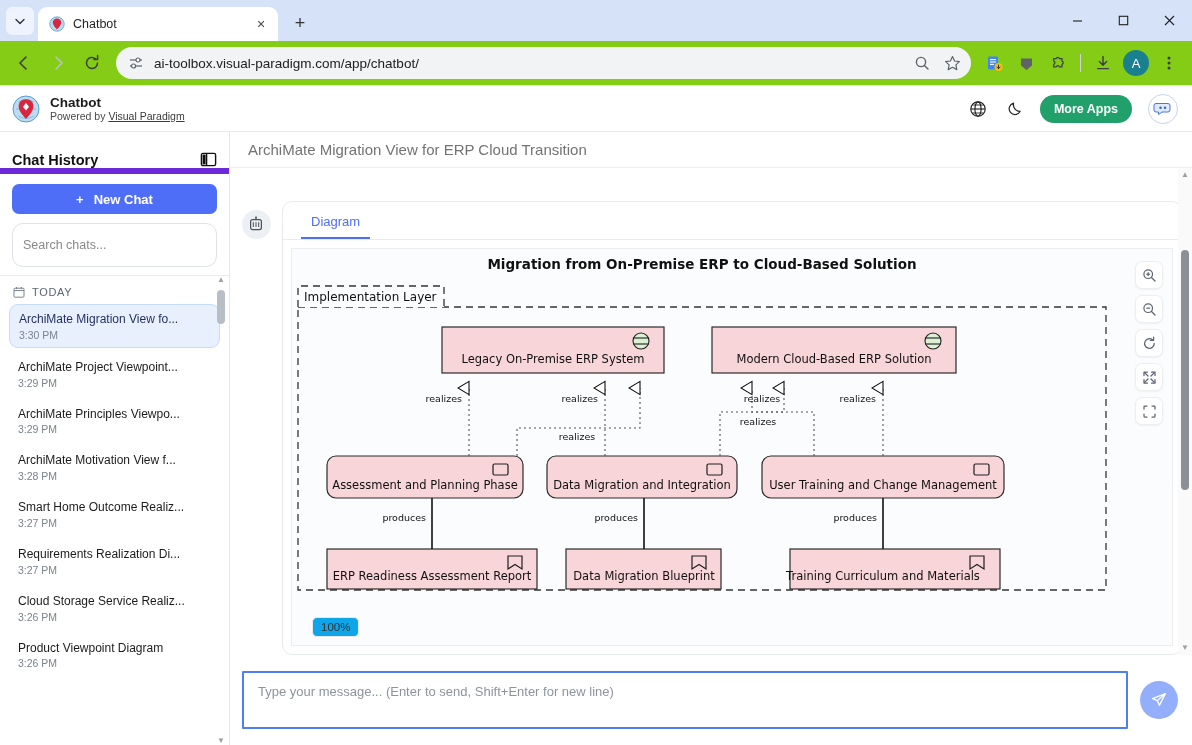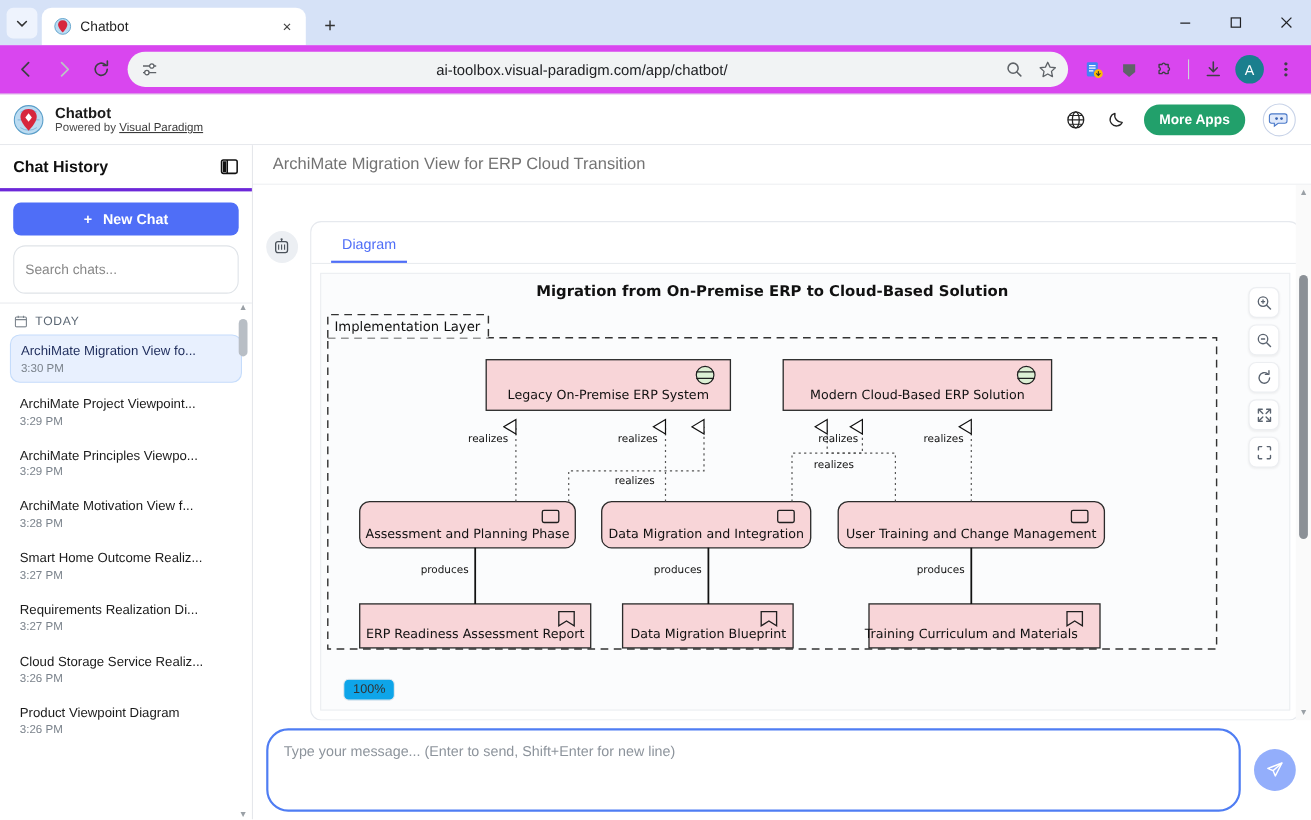--- a/index.html
+++ b/index.html
@@ -43,22 +43,22 @@
   }
   .wincontrols {
     position: absolute; right: 0; top: 0; height: 41px; display: flex;
   }
   .wincontrol {
     width: 46px; height: 41px; display: flex; align-items: center;
     justify-content: center; cursor: pointer; color: #202124;
   }
 
   .toolbar {
-    height: 45px; background: #d946ef; display: flex; align-items: center;
-    padding: 0 8px; gap: 2px; border-bottom: 1px solid #dfe1e5; text-align: center;
+    height: 45px; background: #84cc16; display: flex; align-items: center;
+    padding: 0 8px; gap: 2px; border-bottom: 1px solid #dfe1e5;
   }
   .navbtn {
     width: 32px; height: 32px; display: flex; align-items: center;
     justify-content: center; border-radius: 50%; cursor: pointer; color: #5f6368;
   }
   .navbtn.disabled { color: #bdc1c6; }
   .omnibox {
     flex: 1; height: 32px; background: #f1f3f4; border-radius: 16px;
     display: flex; align-items: center; padding: 0 10px 0 12px;
     margin: 0 6px; gap: 10px;
@@ -104,22 +104,22 @@
 
   
   .body-row { flex: 1; display: flex; min-height: 0; }
 
   
   .sidebar {
     width: 230px; flex: none; border-right: 1px solid #e5e7eb;
     display: flex; flex-direction: column; background: #fff; min-height: 0;
   }
   .sb-head {
-    height: 42px; display: flex; align-items: center; padding: 0 12px;
-    border-bottom: 3px solid #6d28d9;
+    height: 42px; display: flex; align-items: flex-end; padding: 0 12px;
+    border-bottom: 6px solid #6d28d9;
   }
   .sb-title { font-size: 14.5px; font-weight: bold; color: #111; flex: 1; }
   .sb-panel-icon { cursor: pointer; display: flex; }
   .sb-actions { padding: 10px 12px 8px; border-bottom: 1px solid #e9ecef; }
   .new-chat {
     width: 100%; height: 30px; background: #4f6ef7; color: #fff; border: none;
     border-radius: 7px; font-size: 13px; font-weight: bold; cursor: pointer;
     display: flex; align-items: center; justify-content: center; gap: 10px;
     font-family: inherit;
   }
@@ -221,21 +221,21 @@
     position: absolute; left: 3px; top: 68px; width: 8px; height: 240px;
     background: #8b9096; border-radius: 5px; cursor: pointer;
   }
 
   
   .composer {
     height: 90px; flex: none; display: flex; align-items: center;
     padding: 0 14px 0 12px; gap: 12px; background: #fff;
   }
   .composer-input {
-    flex: 1; height: 76px; border: 2px solid #4f7df3; border-radius: 20px;
+    flex: 1; height: 58px; border: 2px solid #4f7df3; border-radius: 1px;
     padding: 10px 14px; font-size: 13px; font-family: inherit;
     color: #15803d; outline: none; resize: none; line-height: 1.4;
   }
   .composer-input::placeholder { color: #8d949c; }
   .send-btn {
     width: 38px; height: 38px; border-radius: 50%; background: #93aefb;
     border: none; display: flex; align-items: center; justify-content: center;
     cursor: pointer; flex: none;
   }
 

